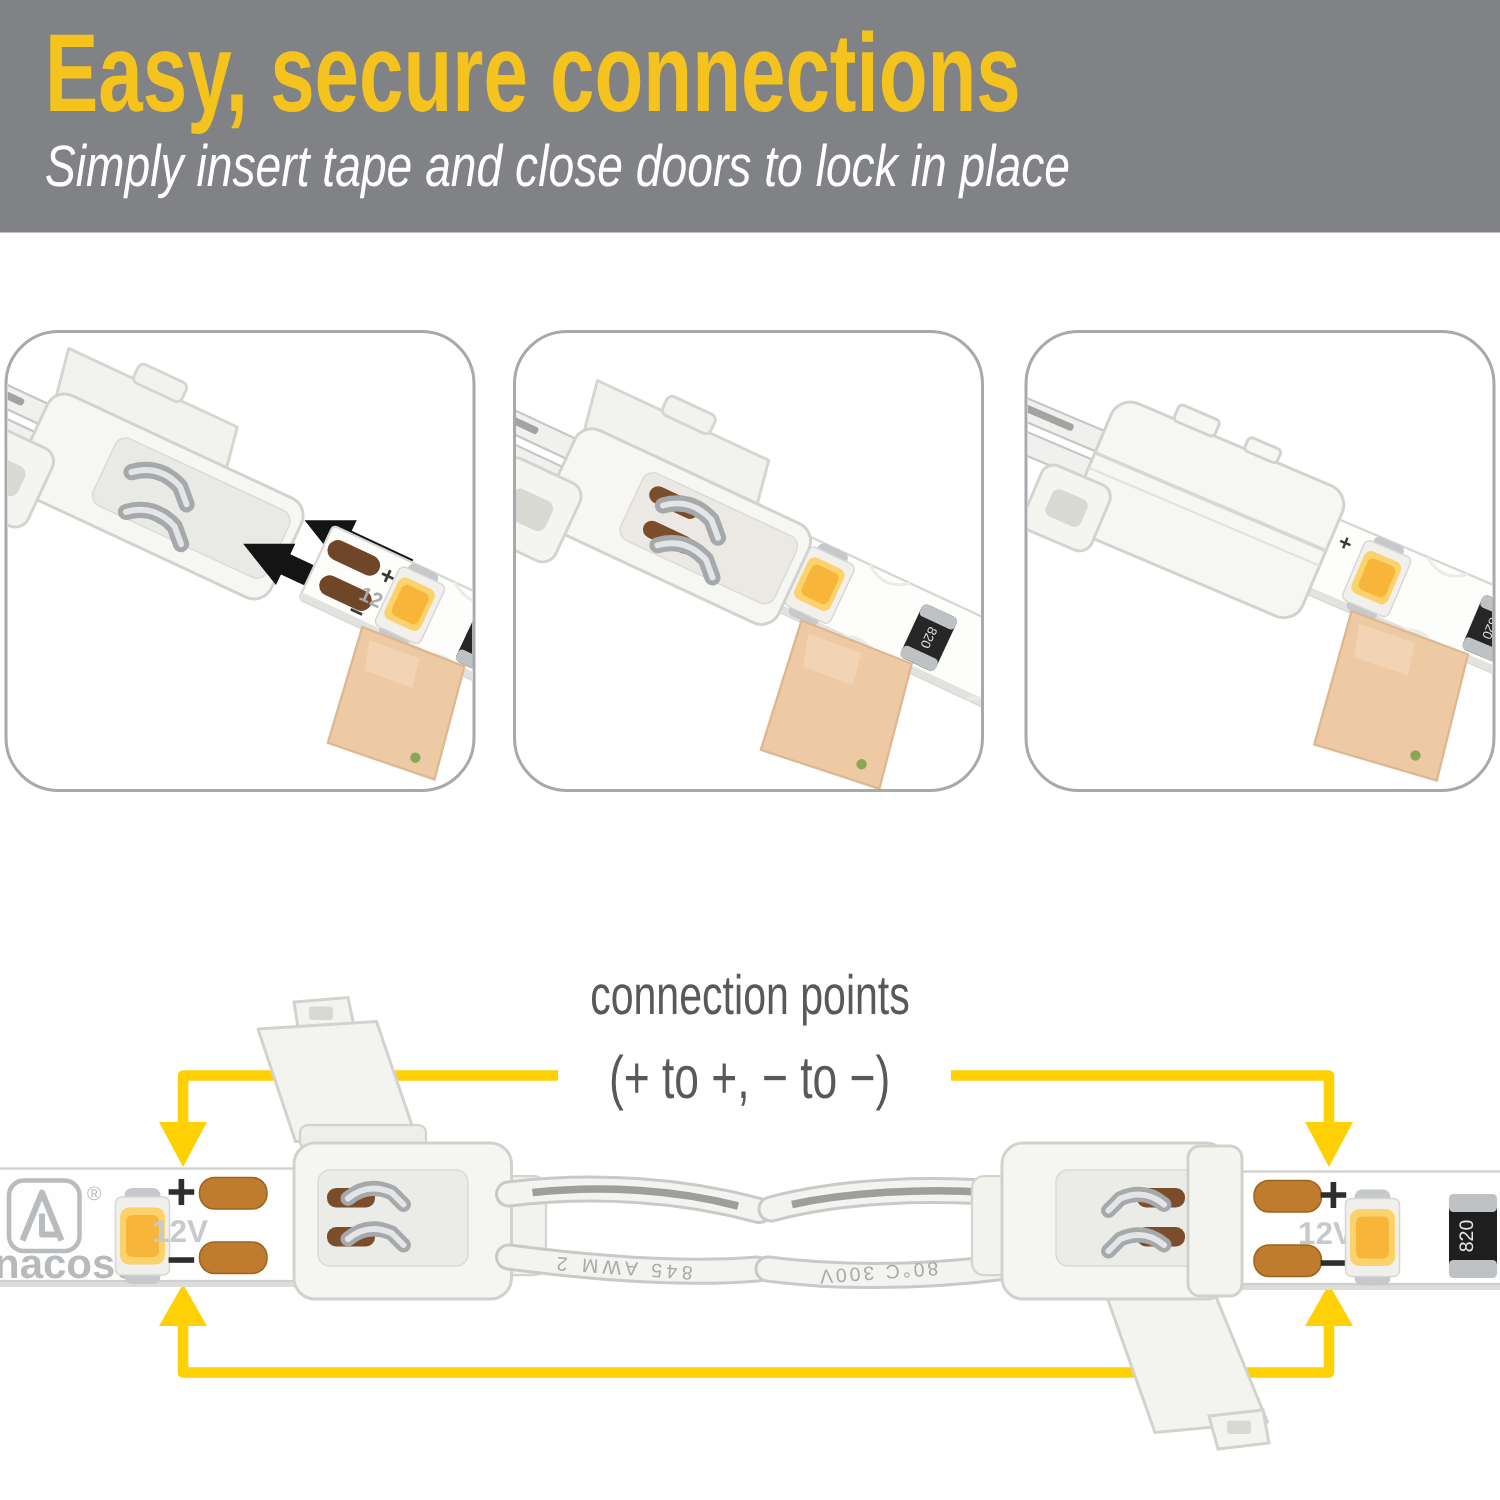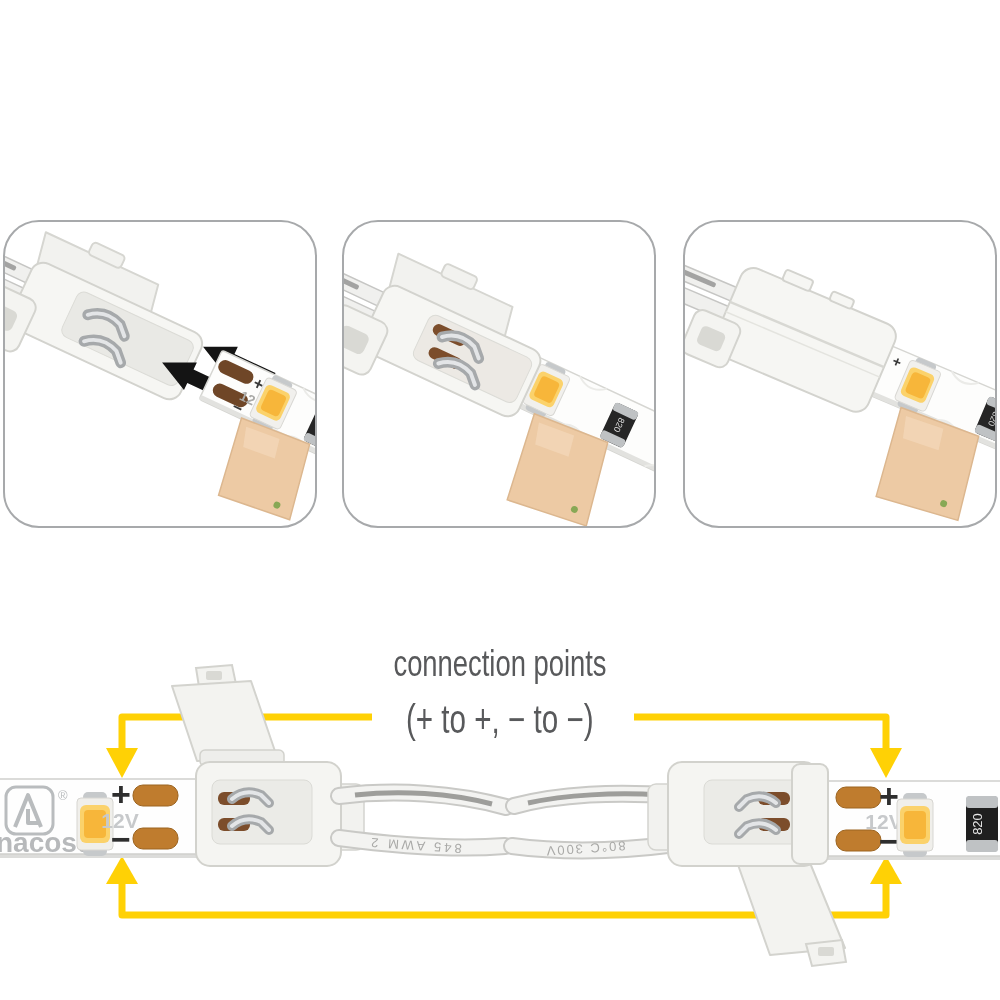--- a/index.html
+++ b/index.html
@@ -24,20 +24,24 @@
   .cond{display:inline-block;transform:scaleX(.74);transform-origin:center top;white-space:nowrap;}
   
   .bottom{position:absolute;left:0;top:0;width:1000px;height:1000px;pointer-events:none;}
   svg text{font-family:"Liberation Sans",sans-serif;}
 </style>
 </head>
 <body>
 
 <div class="stage">
 
+  <div class="hdr">
+    <div class="title">Easy, secure connections</div>
+    <div class="sub">Simply insert tape and close doors to lock in place</div>
+  </div>
 
   <div class="panel p1">
     <svg viewBox="0 0 315 308">
       <g transform="translate(114,110) rotate(25)">
 
         <g>
           <rect x="-300" y="-20" width="230" height="15" rx="7" fill="#f0f0ee" stroke="#c6c6c4" stroke-width="1.5"></rect>
           <rect x="-300" y="1" width="222" height="15" rx="7" fill="#f0f0ee" stroke="#c6c6c4" stroke-width="1.5"></rect>
           <rect x="-280" y="-16" width="160" height="5" rx="2" fill="#90908e" opacity="0.8"></rect>
           <text x="-185" y="13" font-size="9" fill="#a8a8a6" letter-spacing="1" transform="rotate(180 -185 9)">80°C 300V</text>

